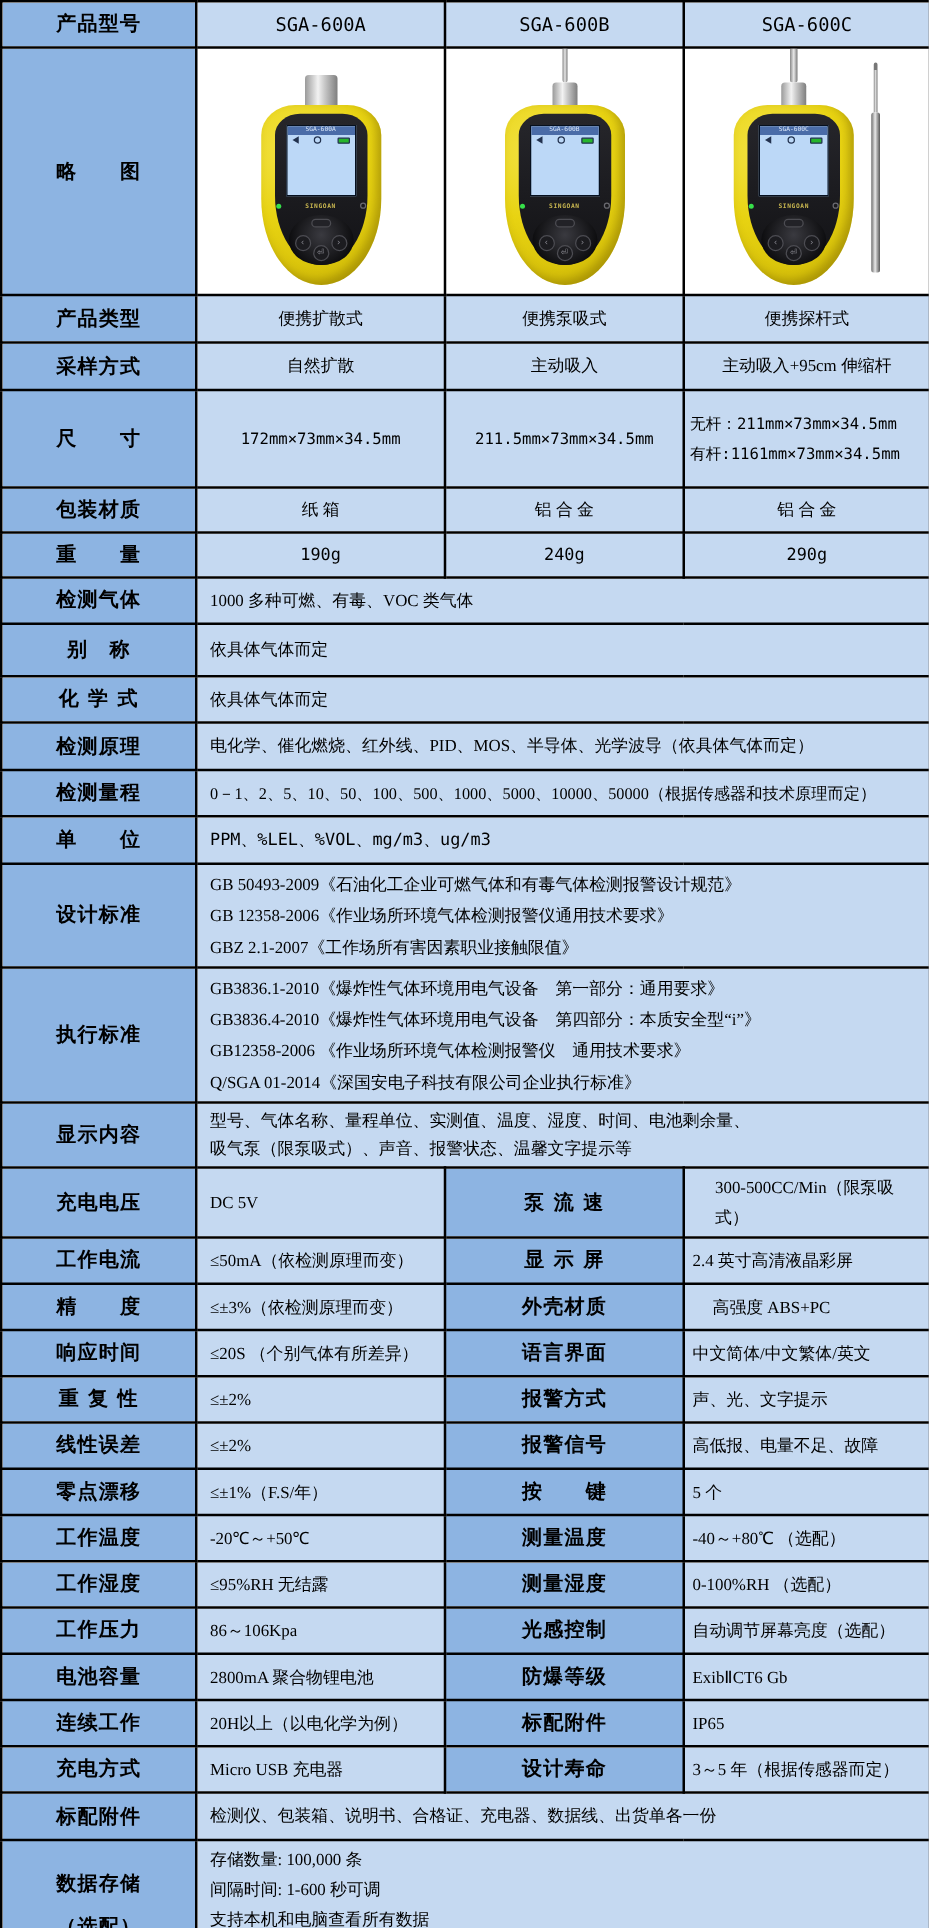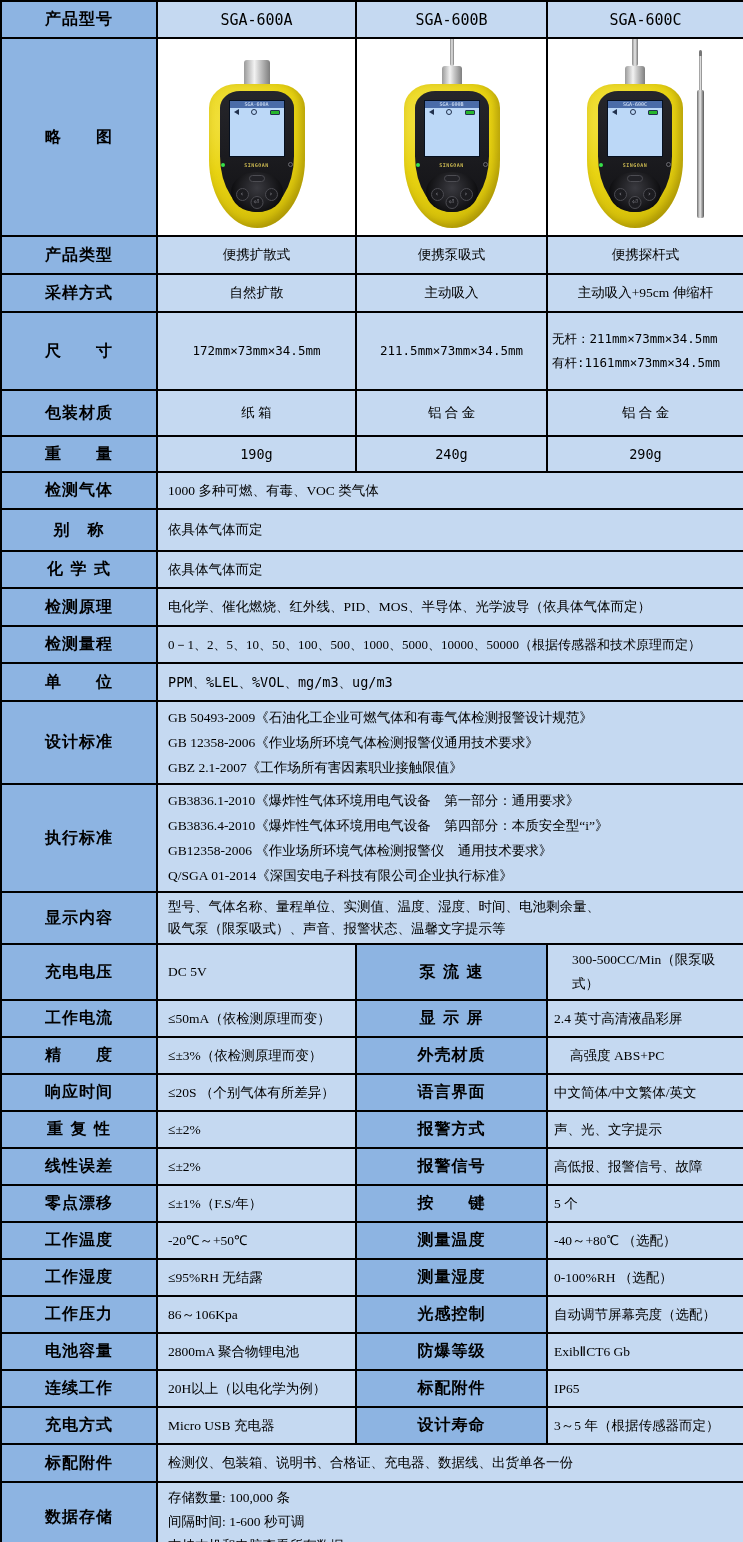--- a/index.html
+++ b/index.html
@@ -261,21 +261,21 @@
     <td class="val center">主动吸入</td>
     <td class="val center">主动吸入+95cm 伸缩杆</td>
   </tr>
   <tr style="height:56px">
     <th class="lbl">尺　　寸</th>
     <td class="val center mono" style="font-size:12.5px">172mm×73mm×34.5mm</td>
     <td class="val center mono" style="font-size:12.5px">211.5mm×73mm×34.5mm</td>
     <td class="val mono" style="font-size:12.5px;padding:14px 4px">无杆：211mm×73mm×34.5mm
 有杆:1161mm×73mm×34.5mm</td>
   </tr>
-  <tr style="height:46px">
+  <tr style="height:36px">
     <th class="lbl">包装材质</th>
     <td class="val center">纸 箱</td>
     <td class="val center">铝 合 金</td>
     <td class="val center">铝 合 金</td>
   </tr>
   <tr style="height:36px">
     <th class="lbl">重　　量</th>
     <td class="val center mono">190g</td>
     <td class="val center mono">240g</td>
     <td class="val center mono">290g</td>
@@ -351,21 +351,21 @@
   <tr style="height:37px">
     <th class="lbl">重 复 性</th>
     <td class="val">≤±2%</td>
     <th class="lbl">报警方式</th>
     <td class="val" style="padding:3px 6px">声、光、文字提示</td>
   </tr>
   <tr style="height:37px">
     <th class="lbl">线性误差</th>
     <td class="val">≤±2%</td>
     <th class="lbl">报警信号</th>
-    <td class="val" style="padding:3px 6px">高低报、报警信号、故障</td>
+    <td class="val" style="padding:3px 6px">高低报、电量不足、故障</td>
   </tr>
   <tr style="height:37px">
     <th class="lbl">零点漂移</th>
     <td class="val">≤±1%（F.S/年）</td>
     <th class="lbl">按　　键</th>
     <td class="val" style="padding:3px 6px">5 个</td>
   </tr>
   <tr style="height:37px">
     <th class="lbl">工作温度</th>
     <td class="val">-20℃～+50℃</td>

